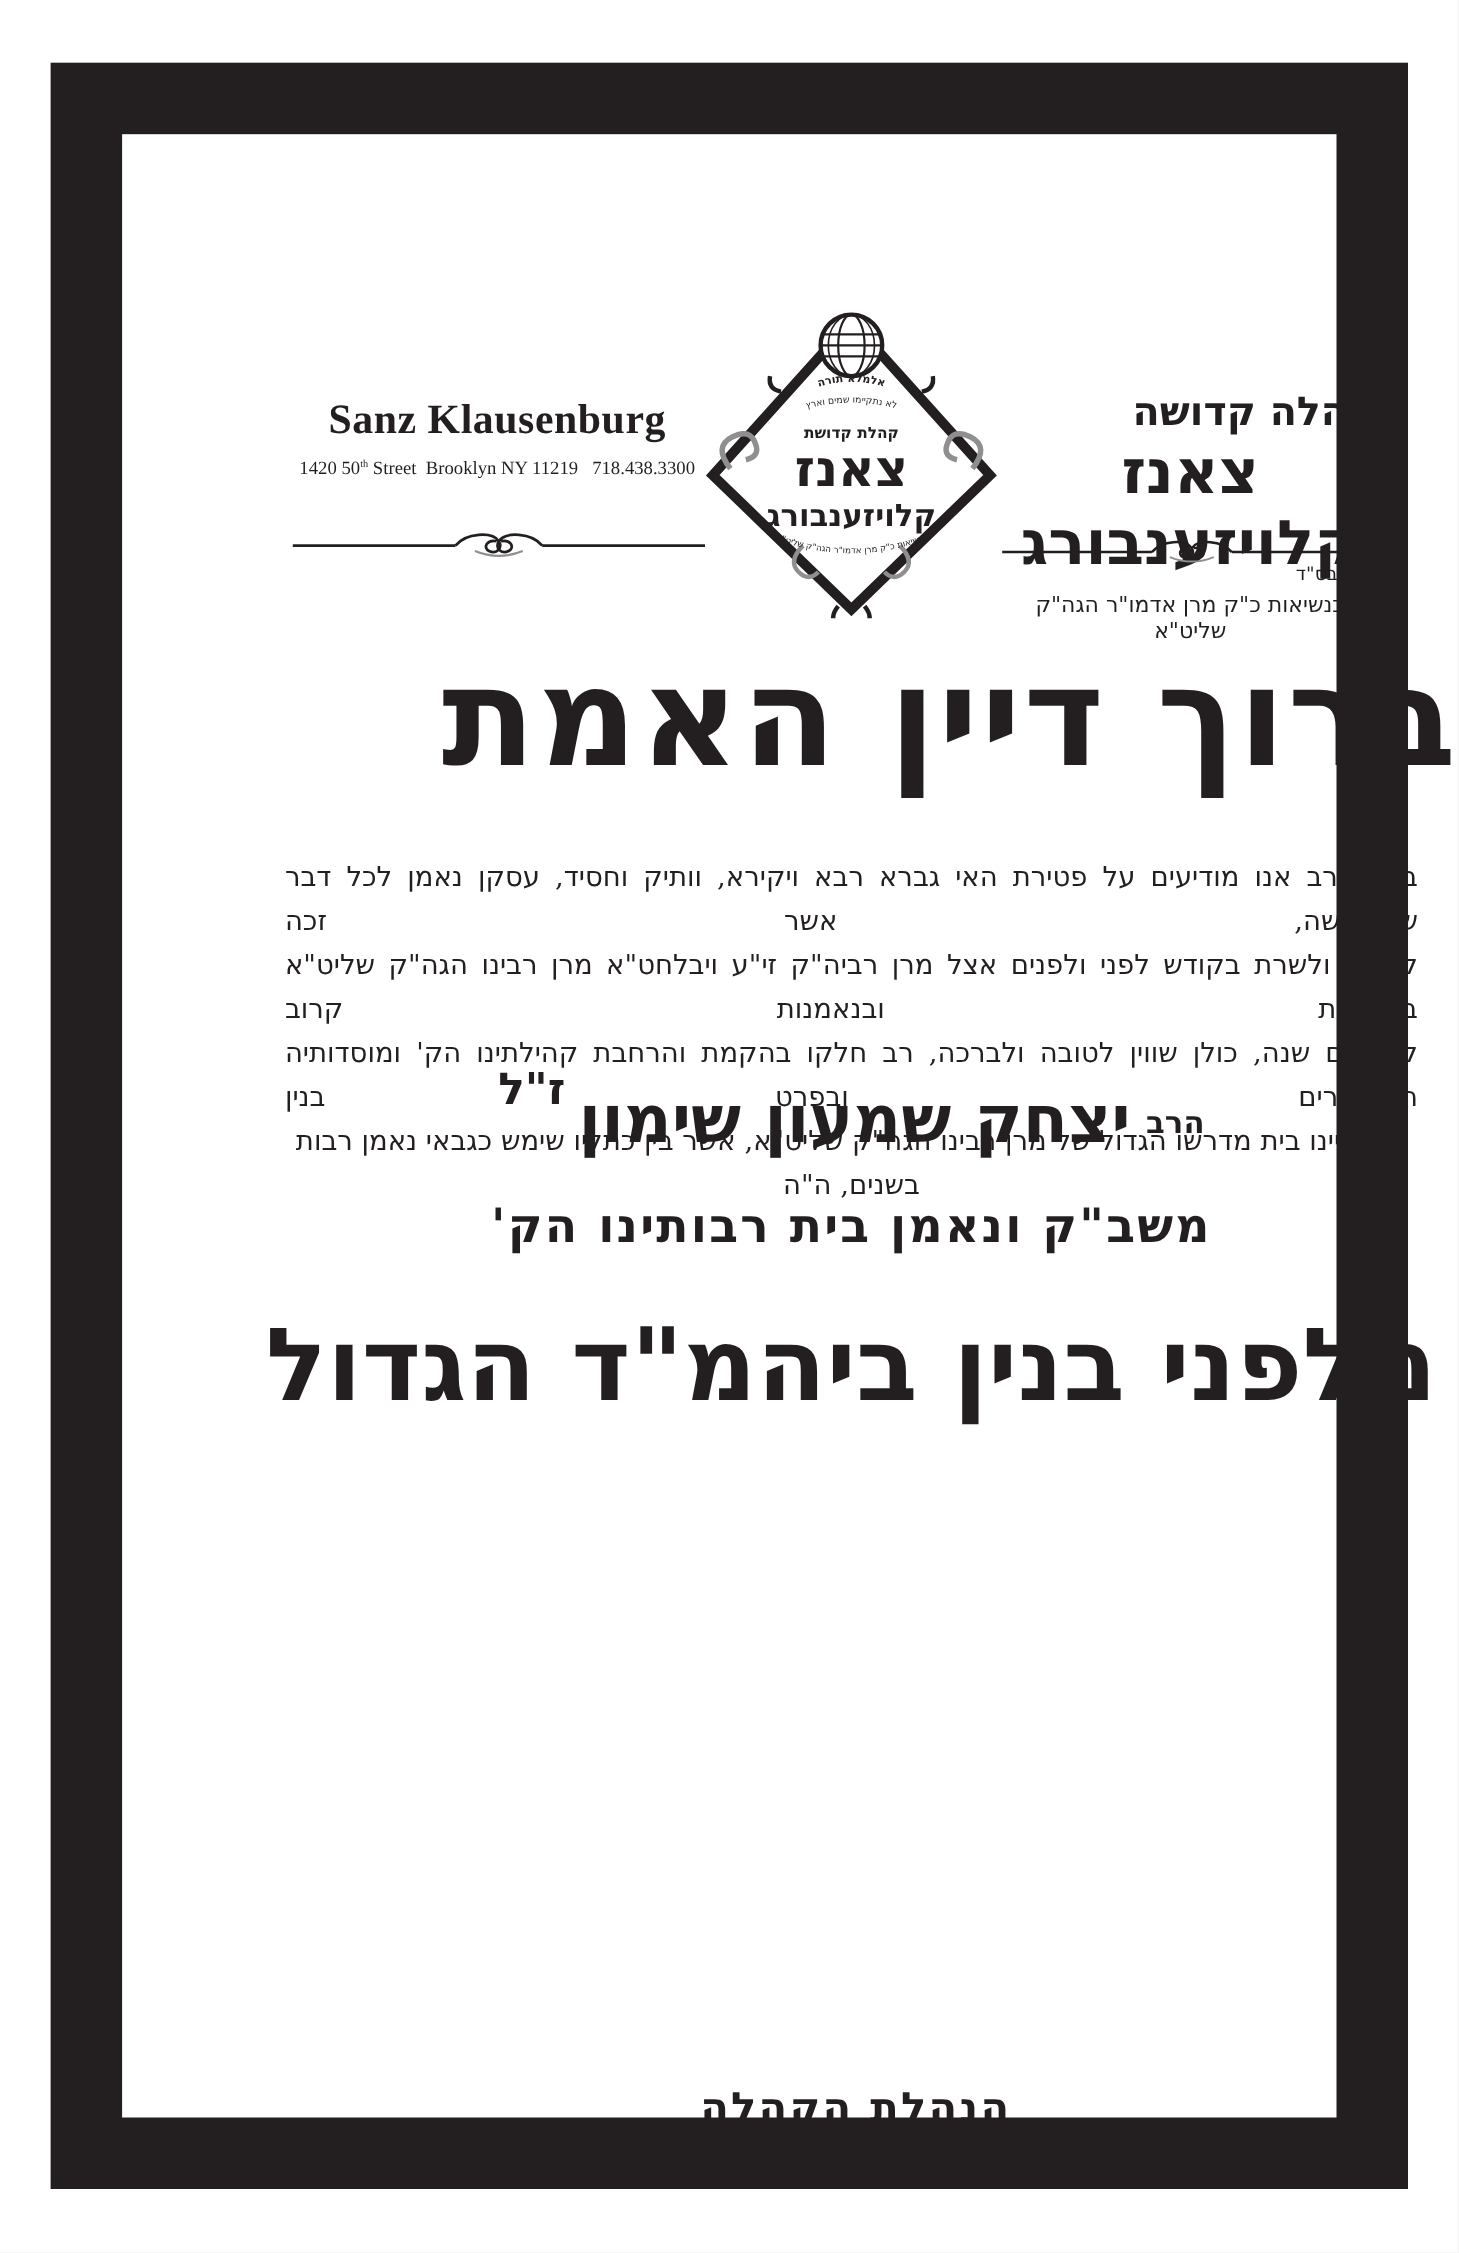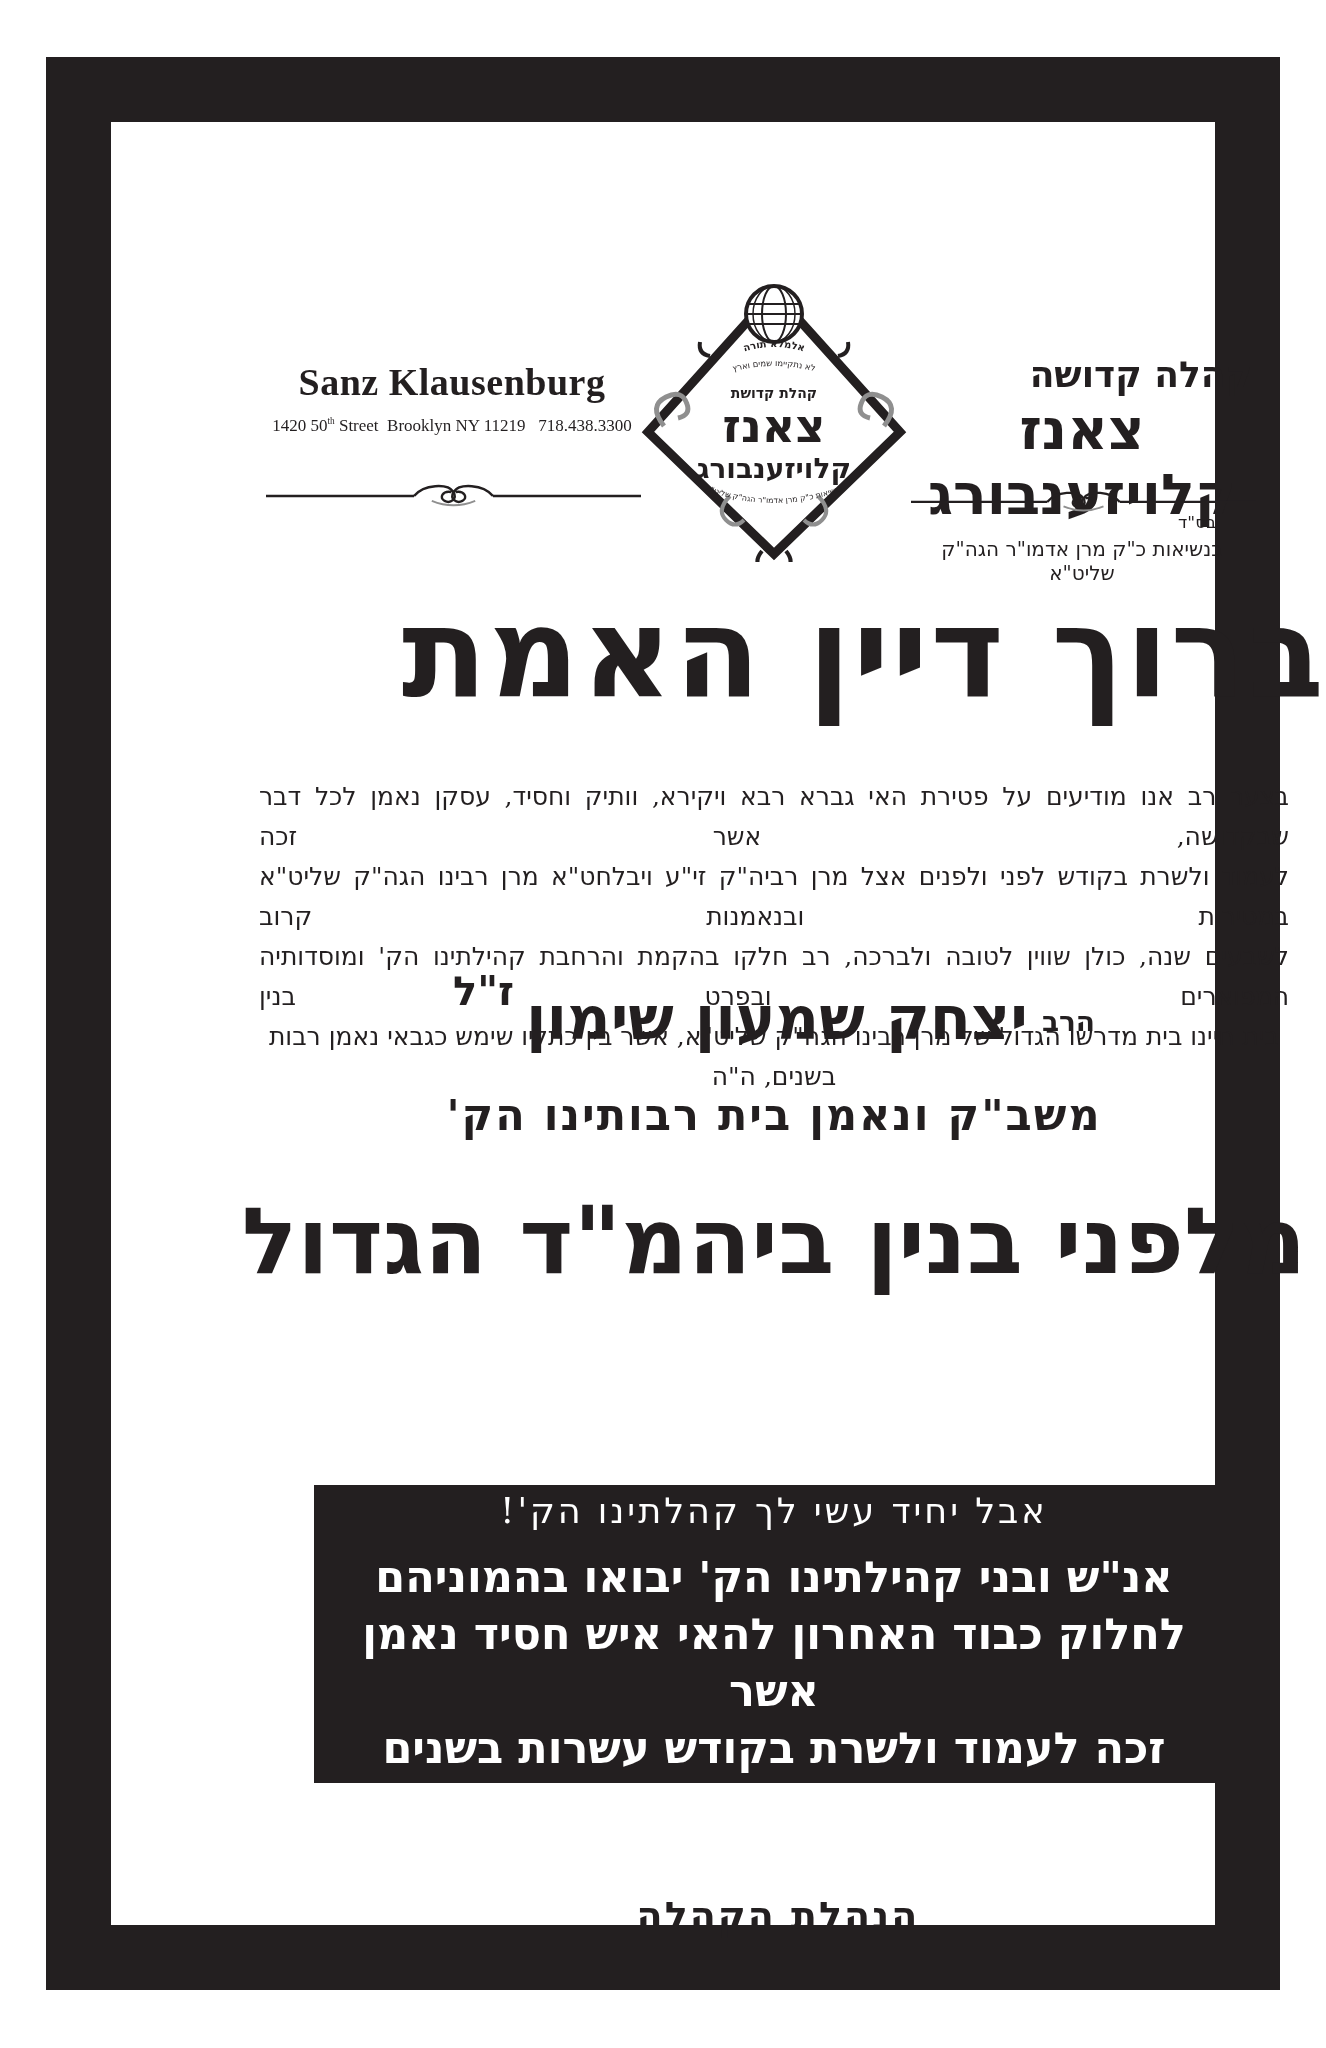--- a/index.html
+++ b/index.html
@@ -160,24 +160,18 @@
       <div class="deceased">
         <span class="pre">הרב</span><span class="main">יצחק שמעון שימון</span><span class="suf">ז"ל</span>
       </div>
 
       <div class="role">משב"ק ונאמן בית רבותינו הק'</div>
 
       <div class="levaya">
         <div>מלפני בנין ביהמ"ד הגדול</div>
       </div>
 
-      <div class="mourning-box">
-        <div class="m1">אבל יחיד עשי לך קהלתינו הק'!</div>
-        <div class="m">אנ"ש ובני קהילתינו הק' יבואו בהמוניהם</div>
-        <div class="m">לחלוק כבוד האחרון להאי איש חסיד נאמן אשר</div>
-        <div class="m">זכה לעמוד ולשרת בקודש עשרות בשנים</div>
-      </div>
 
       <div class="signature">הנהלת הקהלה</div>
 
     </div>
   </div>
 </div>
 
 </body></html>

